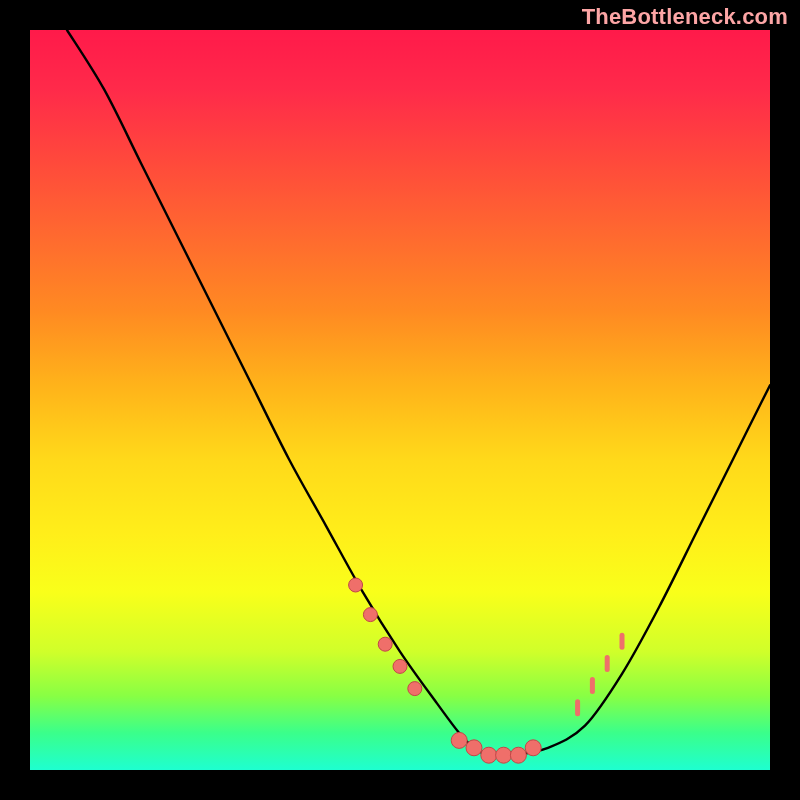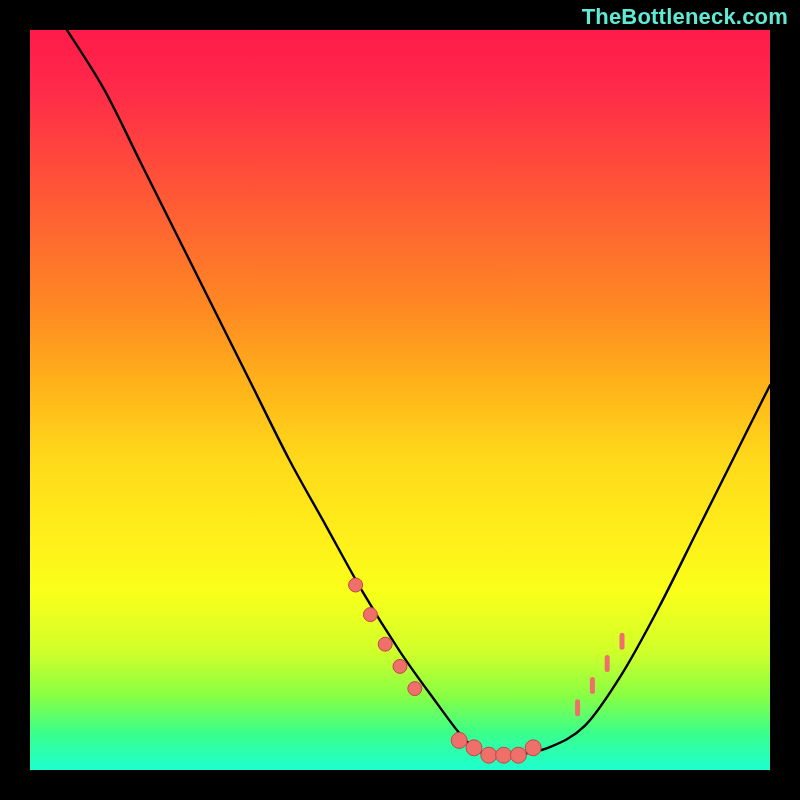--- a/index.html
+++ b/index.html
@@ -39,21 +39,21 @@
     height: 740px;
     pointer-events: none;
   }
   .watermark {
     position: absolute;
     top: 4px;
     right: 12px;
     font-family: Arial, Helvetica, sans-serif;
     font-size: 22px;
     font-weight: 600;
-    color: #5eead4;
+    color: #fca5a5;
     letter-spacing: 0.2px;
   }
 </style>
 </head>
 <body>
 
 <div class="stage">
   <div class="plot-area"></div>
 
   <svg class="curve-layer" viewBox="0 0 740 740" preserveAspectRatio="none">

